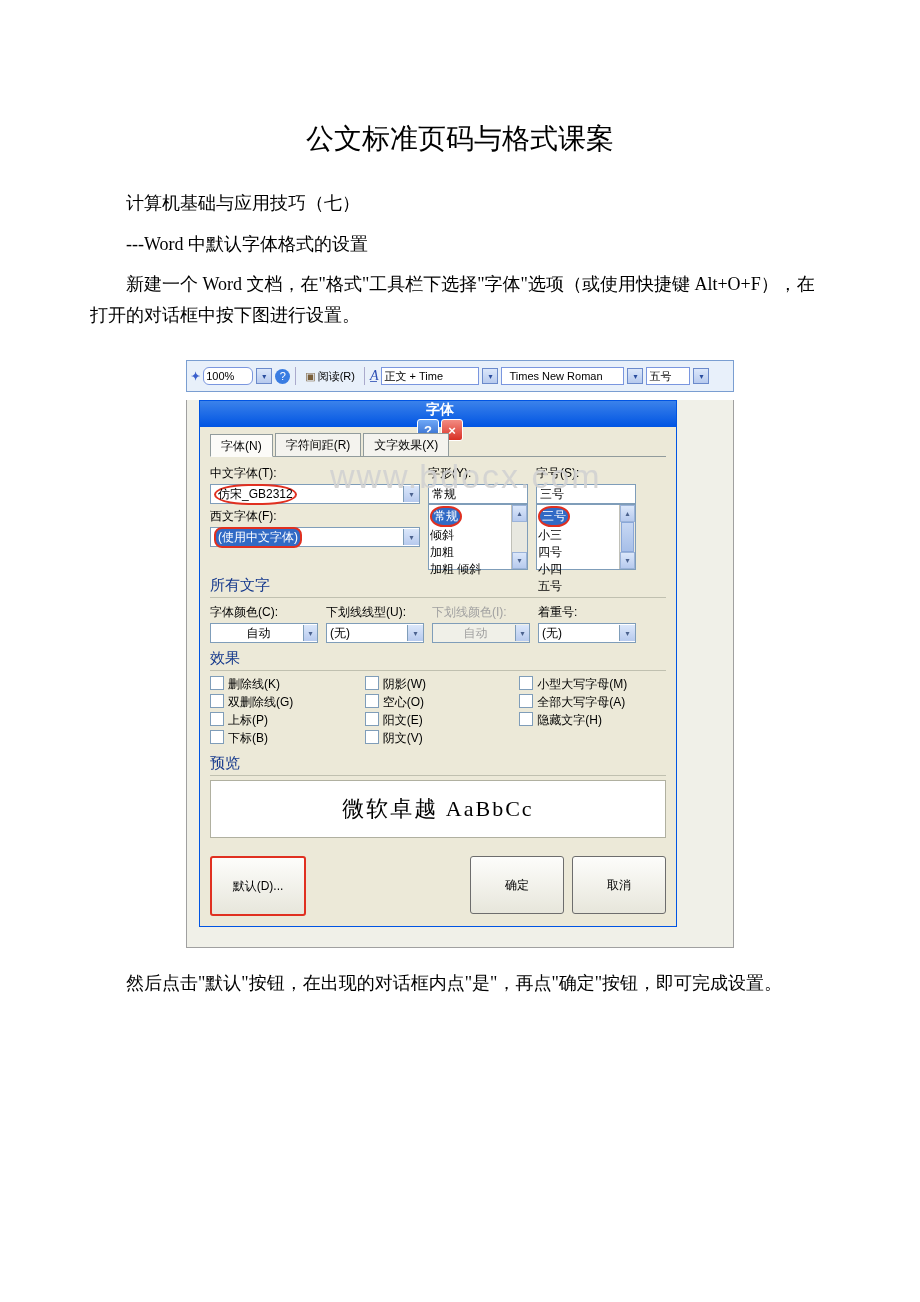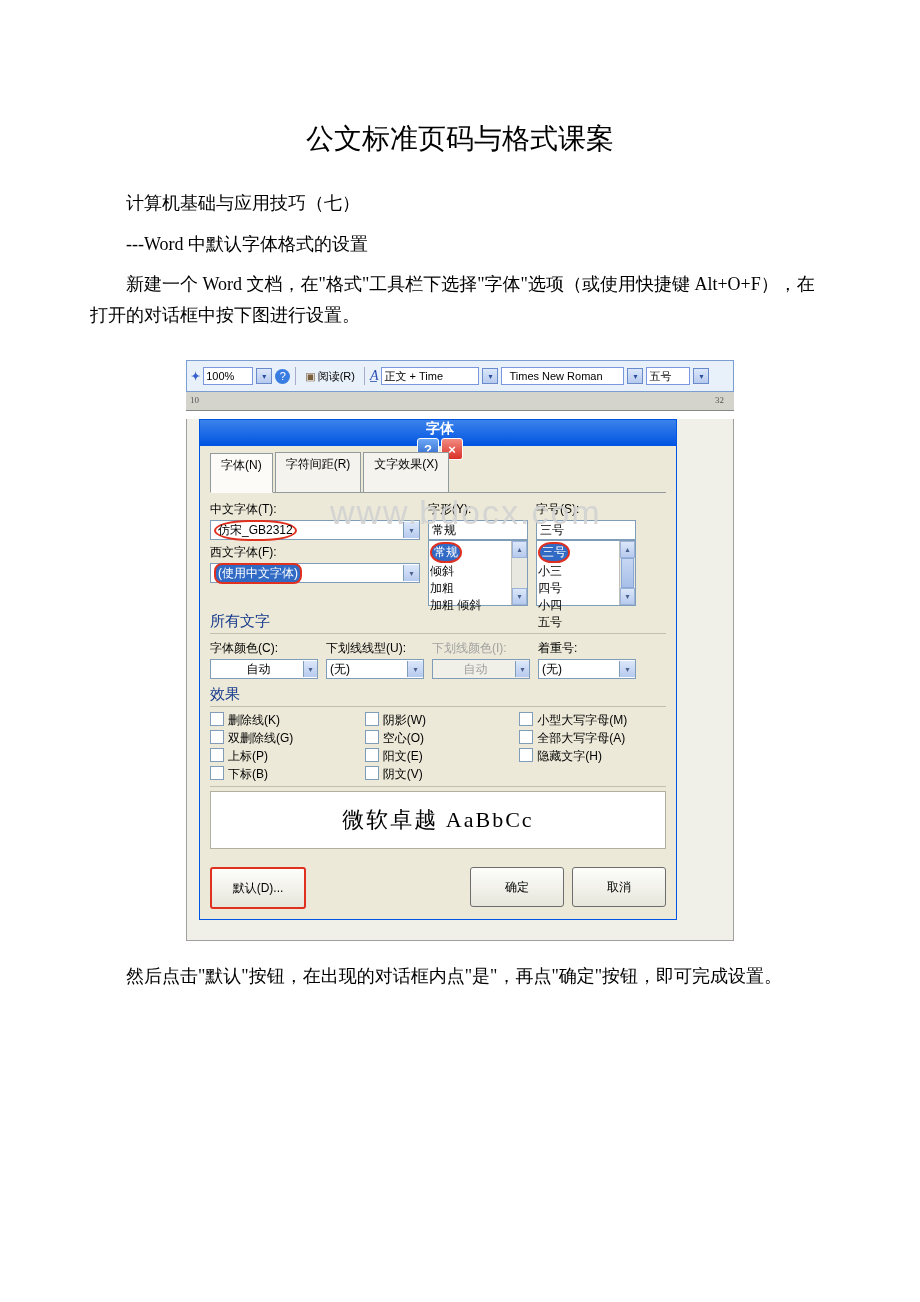--- a/index.html
+++ b/index.html
@@ -137,21 +137,21 @@
 .dlg-body {
   padding: 6px 10px 10px 10px;
   font-size: 12px;
 }
 .tabs {
   display: flex;
   border-bottom: 1px solid #919b9c;
   margin-bottom: 6px;
 }
 .tab {
-  padding: 3px 10px 18px 10px;
+  padding: 3px 10px 1px 10px;
   border: 1px solid #919b9c;
   border-bottom: none;
   background: #f4f3ee;
   margin-right: 2px;
   position: relative;
   font-size: 12px;
 }
 .tab.active {
   background: #fcfbf8;
   top: 1px;
@@ -260,21 +260,21 @@
 }
 .winbtn {
   min-width: 76px;
   height: 22px;
   border: 1px solid #6d6d6d;
   background: linear-gradient(#fdfdfb, #e7e6db);
   font-size: 12px;
   display: flex;
   align-items: center;
   justify-content: center;
-  padding: 8px 8px;
+  padding: 17px 8px;
   border-radius: 3px;
 }
 .disabled { color: #a0a0a0; }
 .watermark {
   color: rgba(210,210,210,0.9);
   font-size: 34px;
   letter-spacing: 2px;
   font-family: Arial, sans-serif;
 }
 </style>
@@ -284,21 +284,21 @@
 <div class="page">
   <h1>公文标准页码与格式课案</h1>
   <p class="para">计算机基础与应用技巧（七）</p>
   <p class="para">---Word 中默认字体格式的设置</p>
   <p class="para">新建一个 Word 文档，在"格式"工具栏下选择"字体"选项（或使用快捷键 Alt+O+F），在打开的对话框中按下图进行设置。</p>
 
   <div class="screenshot">
 
     <div class="toolbar-outer">
       <span style="color:#3a5fcd;font-weight:bold;">✦</span>
-      <div class="tb-input" style="width:44px;">
+      <div class="tb-input" style="width:44px;border-radius:6px;">
         <span>100%</span>
       </div>
       <div class="dd-arrow">▾</div>
       <span style="width:15px;height:15px;border-radius:50%;background:#3a7de2;color:#fff;display:inline-flex;align-items:center;justify-content:center;">?</span>
       <span class="toolbar-sep"></span>
       <div class="toolbar-btn">
         <span style="color:#7a5f3a;">▣</span>
         <span>阅读(R)</span>
       </div>
       <span class="toolbar-sep"></span>
@@ -310,24 +310,20 @@
       <div class="tb-input" style="width:112px;padding-left:7px;">
         <span>Times New Roman</span>
       </div>
       <div class="dd-arrow">▾</div>
       <div class="tb-input" style="width:38px;">
         <span>五号</span>
       </div>
       <div class="dd-arrow">▾</div>
     </div>
 
-    <div class="ruler">
-      <span class="m" style="left:4px;">10</span>
-      <span class="m" style="right:10px;">32</span>
-    </div>
 
     <div class="doc-bg">
 
       <div class="dialog">
         <div class="dlg-titlebar">
           <span>字体</span>
           <div class="btns">
             <div class="tb help">?</div>
             <div class="tb close">×</div>
           </div>
@@ -474,20 +470,21 @@
                   <div class="cb"></div>
                   <span>全部大写字母(A)</span>
                 </div>
               <div class="checkbox-row">
                   <div class="cb"></div>
                   <span>隐藏文字(H)</span>
                 </div>
             </div>
           </div>
 
+          <div class="group-label">预览</div>
           <div class="hr"></div>
           <div class="preview-box">
             <span class="preview-text">微软卓越  AaBbCc</span>
           </div>
 
           <div class="dlg-footer">
             <div class="winbtn" style="border:2px solid #e03020;">
                 <span>默认(D)...</span>
               </div>
             <div style="display:flex;gap:8px;">

